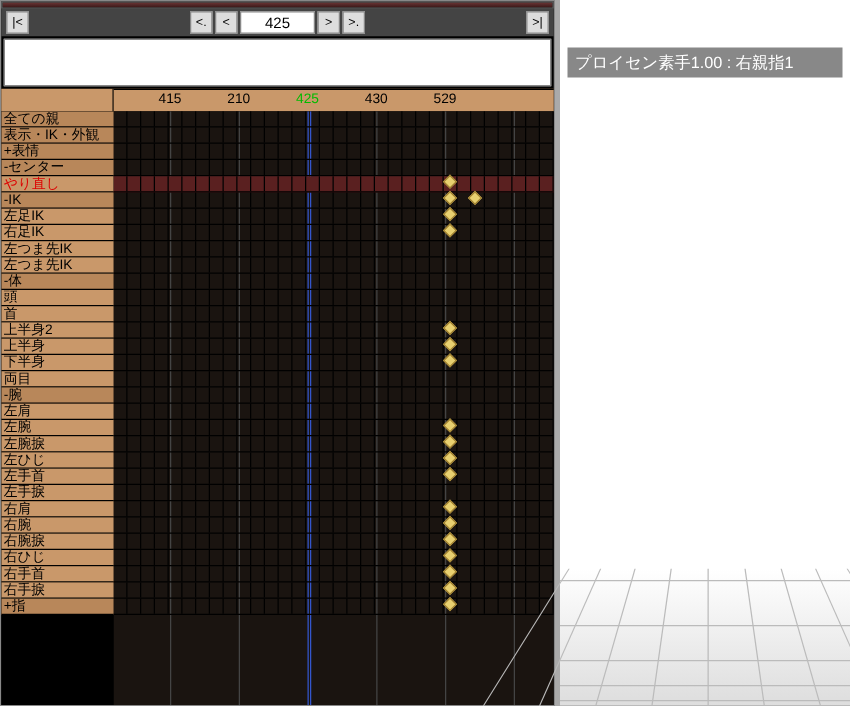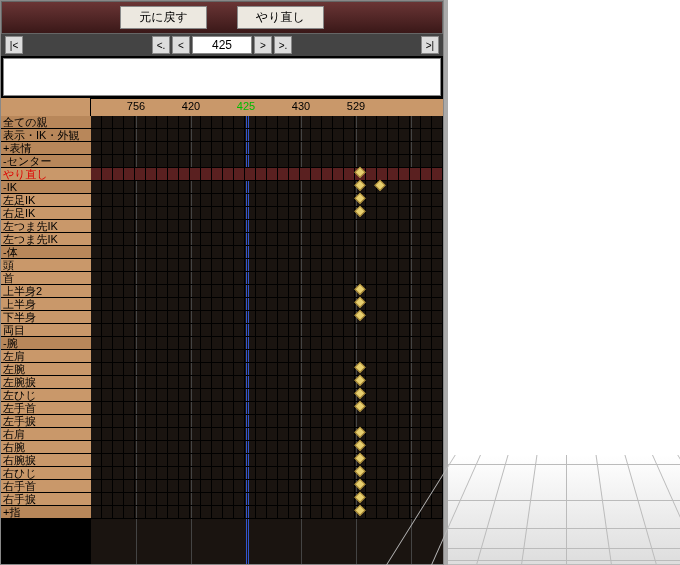--- a/index.html
+++ b/index.html
@@ -34,44 +34,40 @@
 .info-box{position:absolute;top:38px;left:6px;right:6px;background:#888;color:#fff;font-size:13px;padding:3px 6px}
 .floor{position:absolute;bottom:0;left:0;right:0;height:110px;background:linear-gradient(#fff 0%,#ddd 100%)}
 .floor-line{position:absolute;background:#bbb;height:1px}
 .nav-outer{display:flex;align-items:center;justify-content:space-between;padding:2px 4px;background:#444}
 </style>
 </head>
 <body>
 
 <div class="left-panel">
   <div class="header-dark">
-    <div class="btn-row">
-      <button class="btn">元に戻す</button>
-      <button class="btn">やり直し</button>
-    </div>
   </div>
   <div style="background:#444">
     <div class="nav-outer">
       <button class="nav-btn">|&lt;</button>
       <div style="display:flex;gap:2px">
         <button class="nav-btn">&lt;.</button>
         <button class="nav-btn">&lt;</button>
         <input class="frame-input" value="425" style="">
         <button class="nav-btn">&gt;</button>
         <button class="nav-btn">&gt;.</button>
       </div>
       <button class="nav-btn">&gt;|</button>
     </div>
   </div>
   <div class="white-bar"></div>
   <div class="ruler-row">
     <div class="bone-col"></div>
     <div class="ruler-area" id="ruler">
-        <span class="ruler-tick" style="left: 45px;">756</span>
-        <span class="ruler-tick" style="left: 100px;">420</span>
+        <span class="ruler-tick" style="left: 45px;">415</span>
+        <span class="ruler-tick" style="left: 100px;">210</span>
         <span class="ruler-tick cur" style="left: 155px;">425</span>
         <span class="ruler-tick" style="left: 210px;">430</span>
         <span class="ruler-tick" style="left: 265px;">529</span>
       </div>
   </div>
   <div class="bone-list">
     <div class="bone-names" id="bonenames">
         <div class="bone-row hdr">全ての親</div>
         <div class="bone-row hdr">表示・IK・外観</div>
         <div class="bone-row hdr">+表情</div>
@@ -1183,20 +1179,21 @@
           <div class="grid-cell" style="left: 319px;"></div>
           <div class="grid-cell" style="left: 330px;"></div>
           <div class="grid-cell" style="left: 341px;"></div>
           <div class="key" style="left: 265px;"></div>
         </div>
       </div>
   </div>
 </div>
 
 <div class="right-panel">
+  <div class="info-box">プロイセン素手1.00 : 右親指1</div>
   <div class="floor" id="floor">
       <div class="floor-line" style="left: 0px; right: 0px; bottom: 0px;"></div>
       <div class="floor-line" style="left: 0px; right: 0px; bottom: 4px;"></div>
       <div class="floor-line" style="left: 0px; right: 0px; bottom: 16px;"></div>
       <div class="floor-line" style="left: 0px; right: 0px; bottom: 36px;"></div>
       <div class="floor-line" style="left: 0px; right: 0px; bottom: 64px;"></div>
       <div class="floor-line" style="left: 0px; right: 0px; bottom: 100px;"></div>
       <div class="floor-line" style="width: 1px; height: 110px; bottom: 0px; left: -62px; transform: skewX(-32deg); transform-origin: center bottom;"></div>
       <div class="floor-line" style="width: 1px; height: 110px; bottom: 0px; left: -17px; transform: skewX(-24deg); transform-origin: center bottom;"></div>
       <div class="floor-line" style="width: 1px; height: 110px; bottom: 0px; left: 28px; transform: skewX(-16deg); transform-origin: center bottom;"></div>

